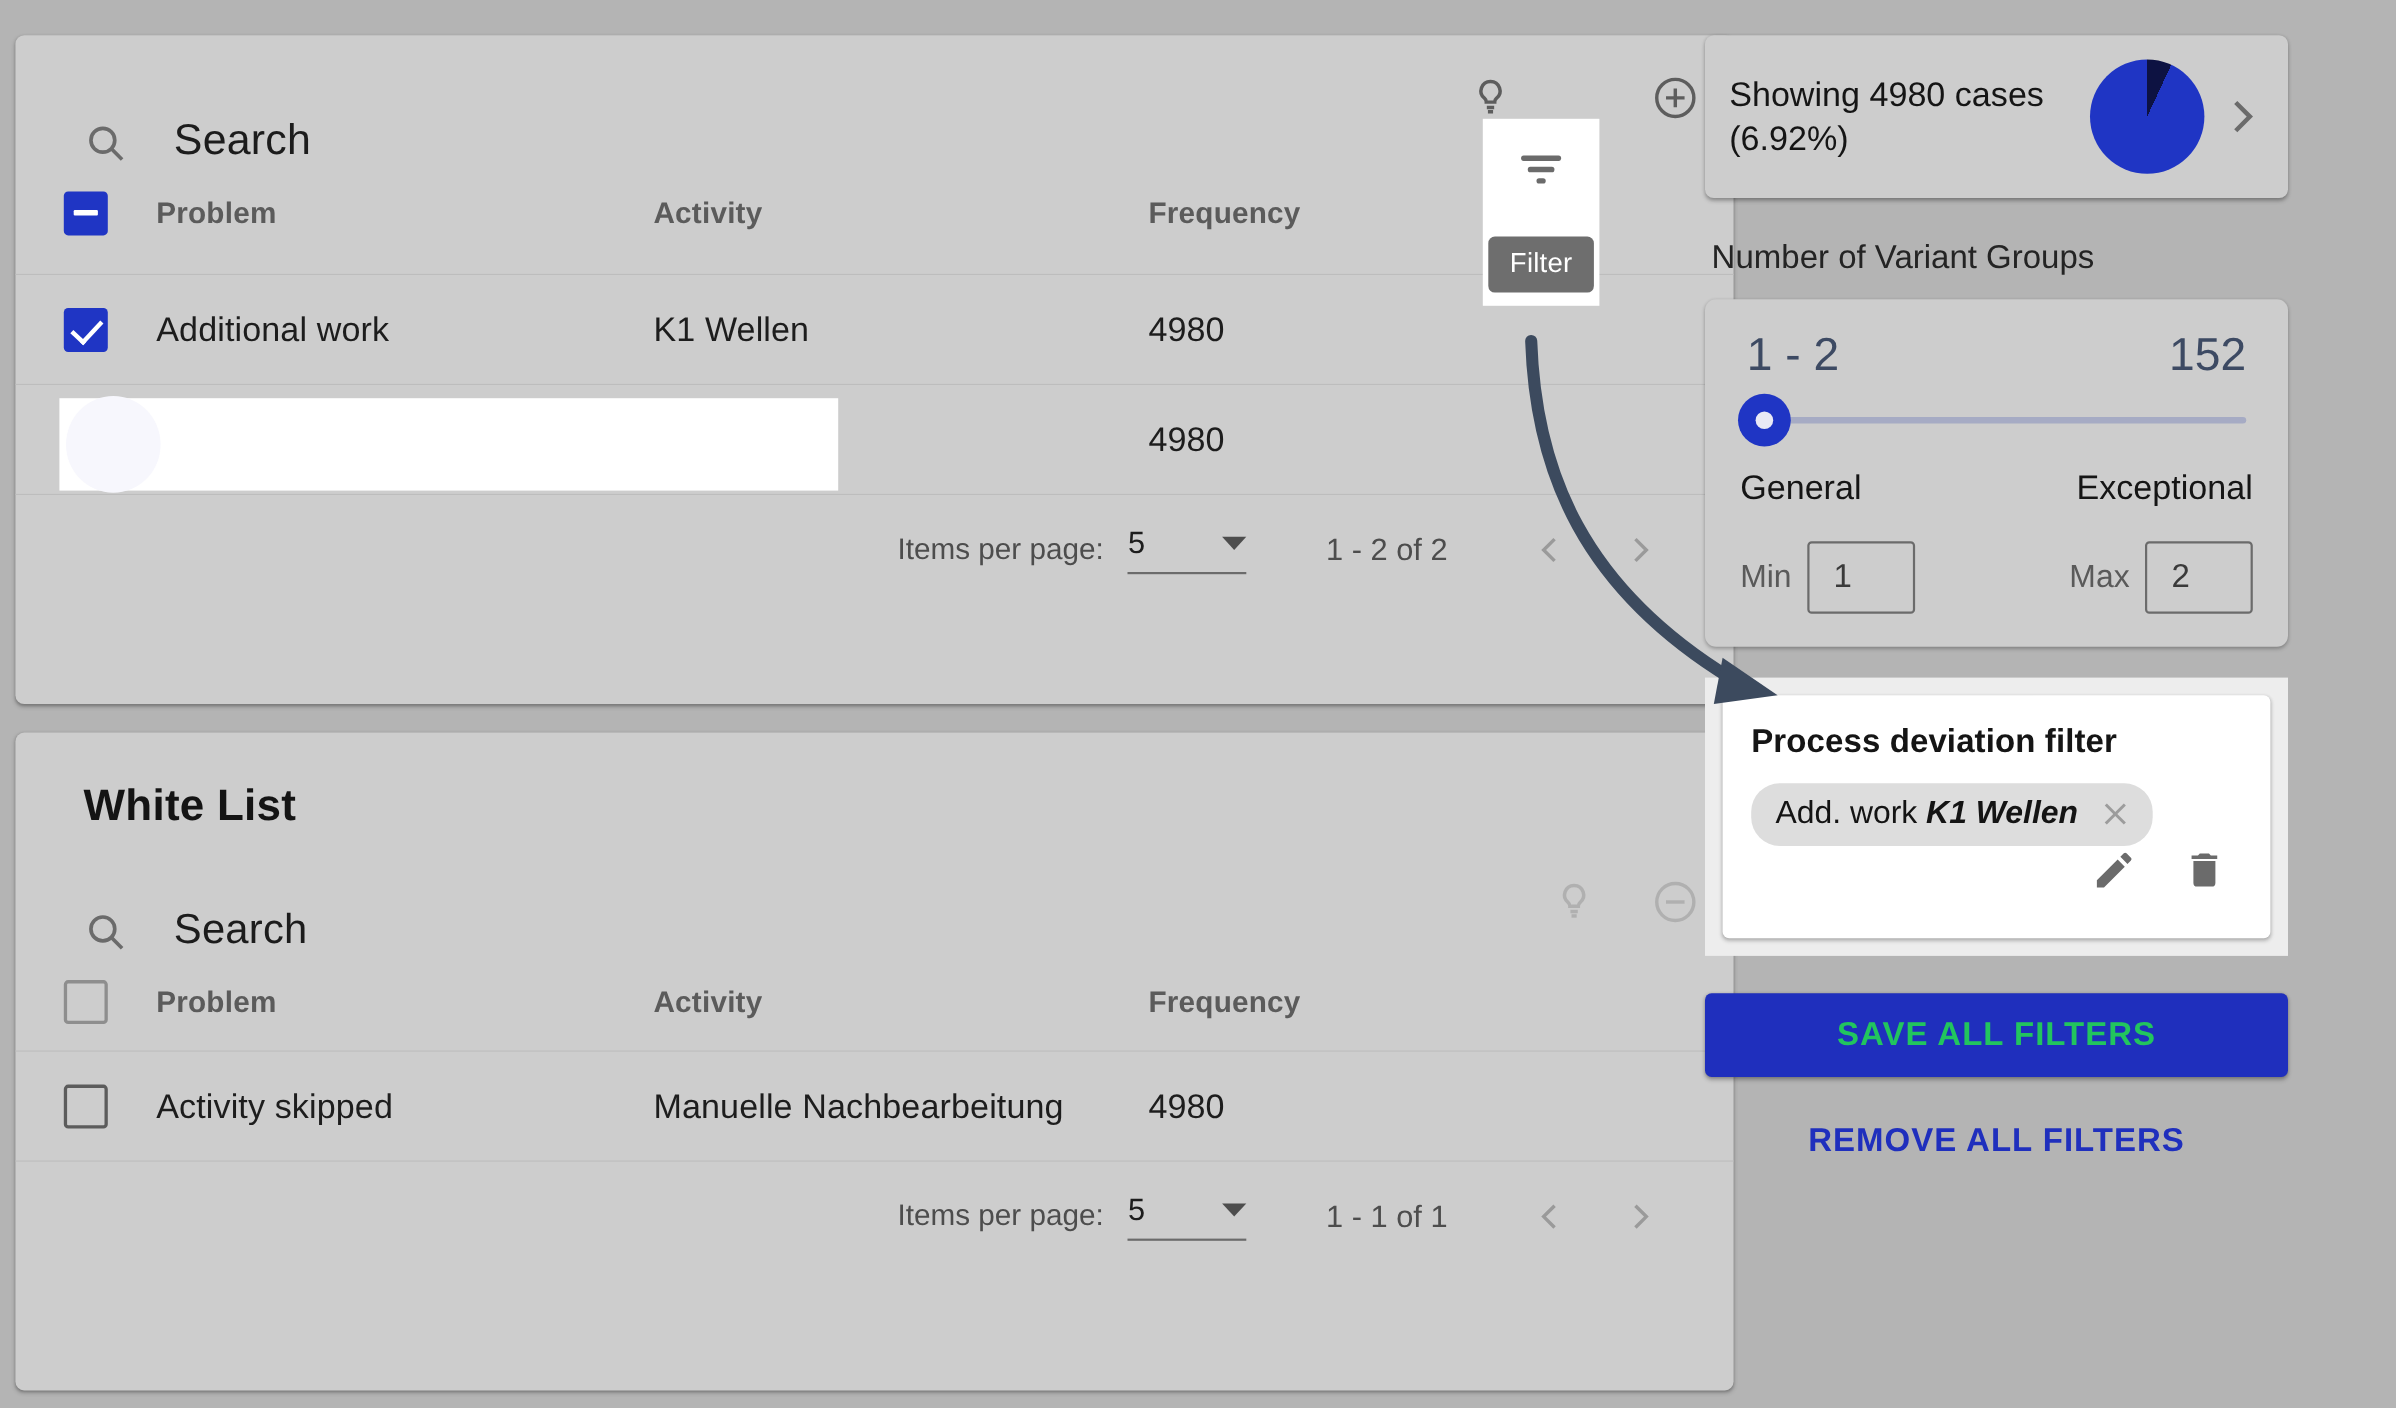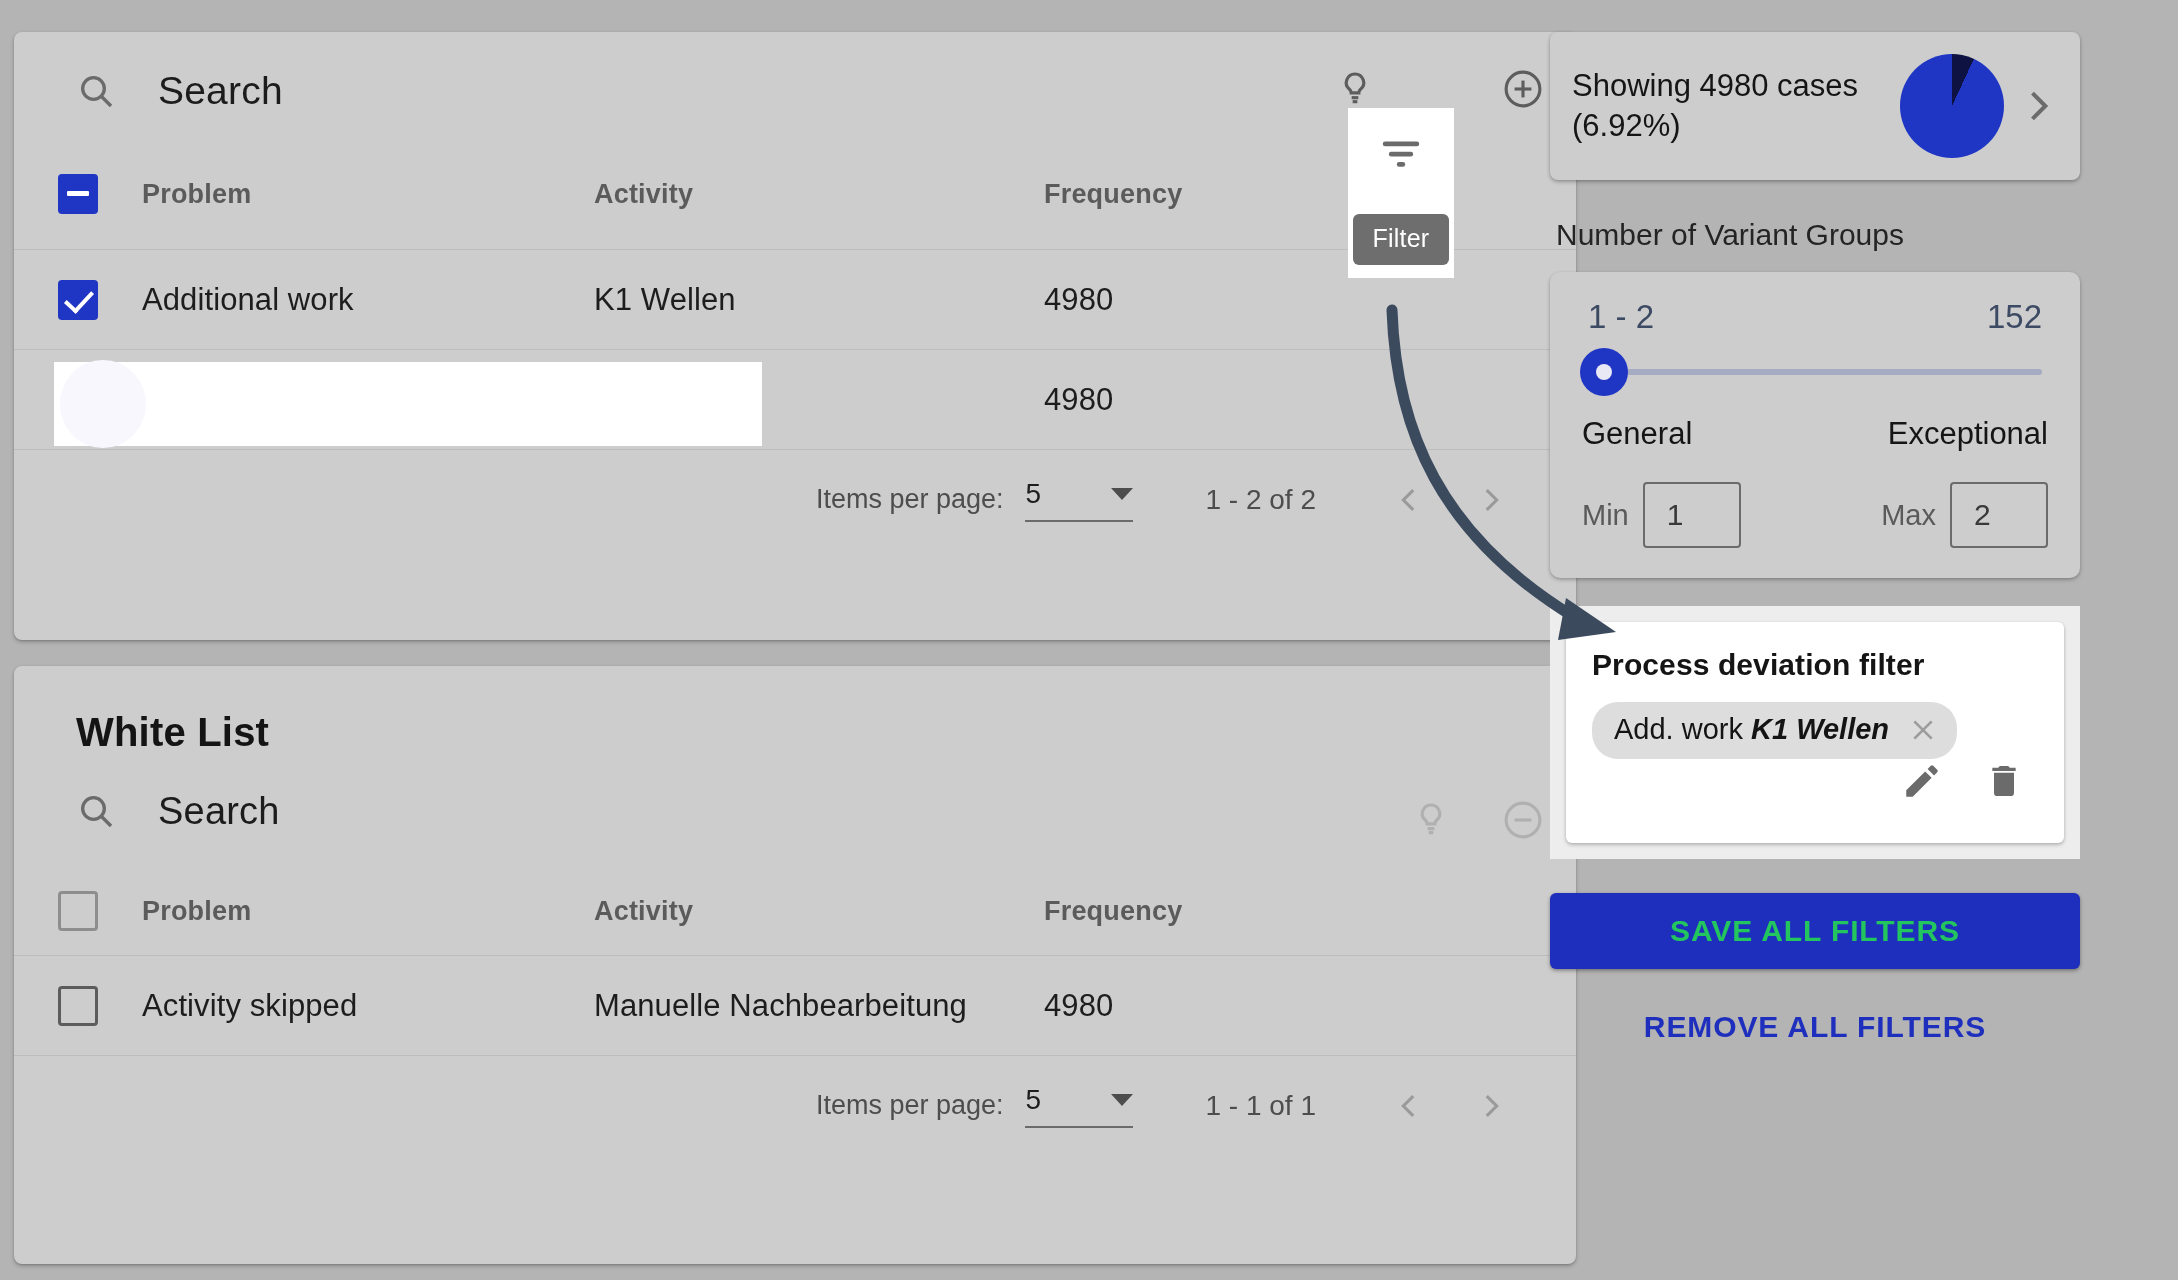--- a/index.html
+++ b/index.html
@@ -19,21 +19,21 @@
     background: #cdcdcd;
     border-radius: 8px;
     box-shadow: 0 2px 4px rgba(0,0,0,.22), 0 1px 2px rgba(0,0,0,.14);
     position: relative;
   }
   .panel.top   { height: 608px; }
   .panel.white-list { margin-top: 26px; height: 598px; }
 
   
   .search-row {
-    display: flex; align-items: center;
+    display: flex; align-items: flex-end;
     height: 118px; padding-left: 62px;
   }
   .search-row.wl { height: 112px; }
   .search-icon { width: 40px; height: 40px; flex: 0 0 auto; margin-right: 42px; }
   .search-icon svg { display:block; }
   .search-text {
     font-size: 39px; color: #1c1c1c; letter-spacing: .2px;
   }
   .search-row.wl .search-text { font-size: 38px; }
 
@@ -172,21 +172,21 @@
     font-size: 30px; color: #242424;
     margin: 38px 0 20px 6px;
   }
 
   .slider-card {
     background: #cdcdcd; border-radius: 10px;
     box-shadow: 0 2px 4px rgba(0,0,0,.2), 0 1px 3px rgba(0,0,0,.12);
     padding: 26px 30px 30px;
   }
   .slider-top { display: flex; justify-content: space-between; align-items: baseline; padding: 0 8px; }
-  .slider-range-val { font-size: 33px; color: #3d4a63; }
+  .slider-range-val { font-size: 42px; color: #3d4a63; }
   .slider-track-wrap { position: relative; height: 60px; margin-top: 6px; }
   .slider-track {
     position: absolute; left: 22px; right: 8px; top: 27px;
     height: 6px; background: #a6abc4; border-radius: 3px;
   }
   .slider-knob {
     position: absolute; left: 0px; top: 6px;
     width: 48px; height: 48px; border-radius: 50%;
     background: #1f35c4;
     display: flex; align-items: center; justify-content: center;

